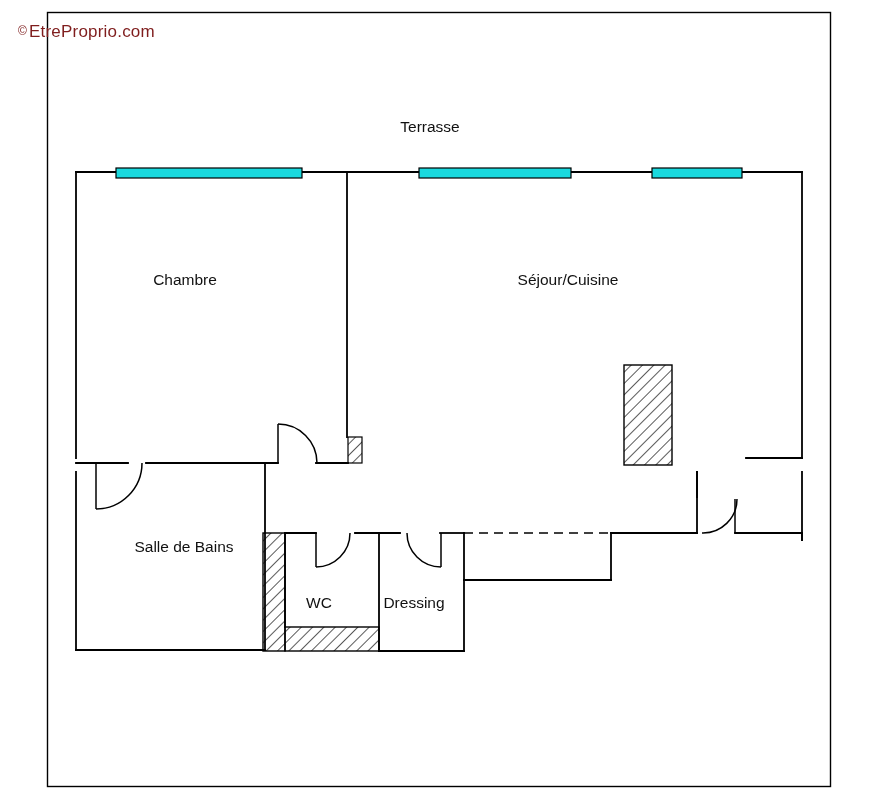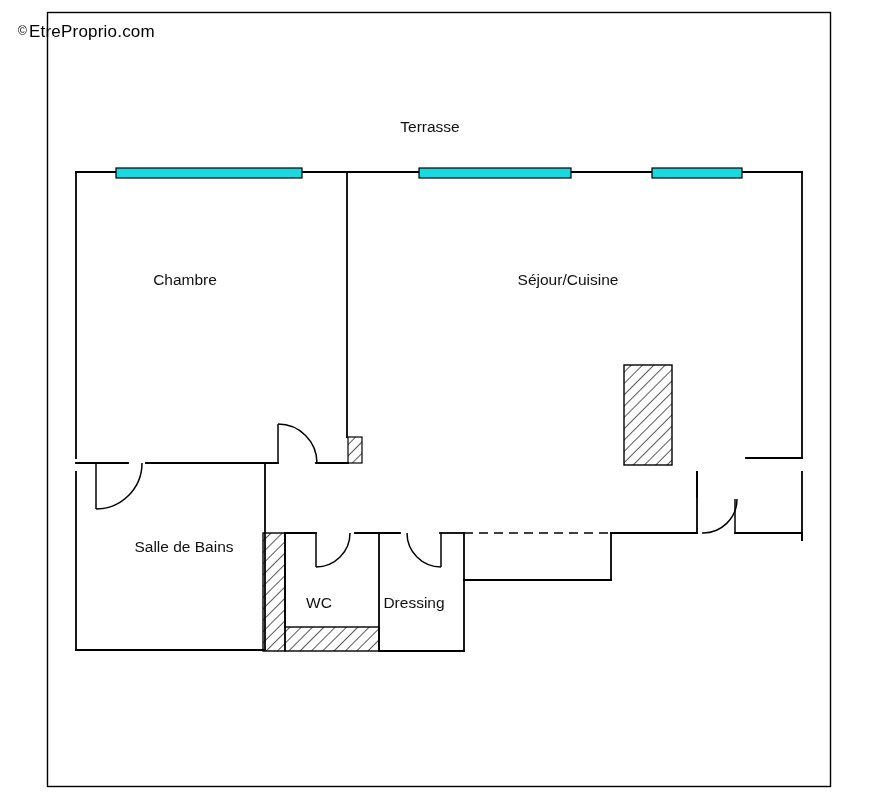--- a/index.html
+++ b/index.html
@@ -19,21 +19,21 @@
     left: 0; top: 0;
     width: 877px;
     height: 800px;
   }
   .watermark {
     position: absolute;
     left: 18px;
     top: 22px;
     font-family: "Liberation Sans", sans-serif;
     font-size: 17px;
-    color: #000000;
+    color: #7f1d1d;
     letter-spacing: 0.2px;
     white-space: nowrap;
     user-select: none;
   }
   .watermark .wm-mark {
     font-size: 12px;
     vertical-align: 2px;
     margin-right: 2px;
   }
   svg { display: block; }

